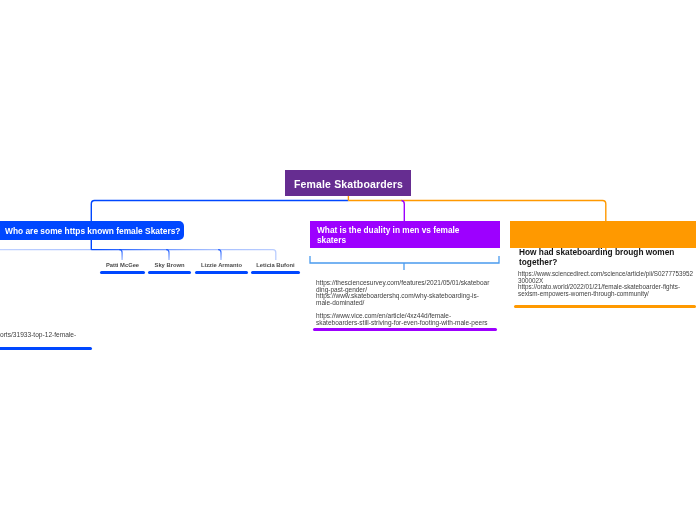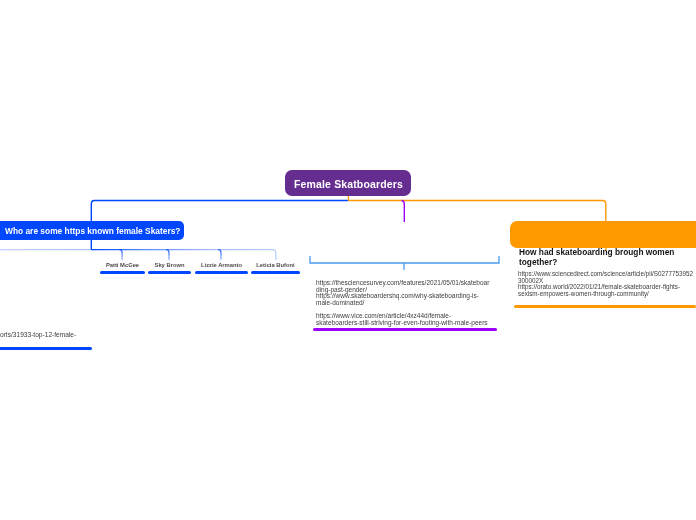--- a/index.html
+++ b/index.html
@@ -13,21 +13,21 @@
     position: relative;
     width: 696px; height: 520px;
     font-family: "Liberation Sans", sans-serif;
     -webkit-font-smoothing: antialiased;
     transform: translateZ(0);
   }
   svg.links { position:absolute; left:0; top:0; width:696px; height:520px; overflow:visible; }
 
   .node {
     position: absolute;
-    border-radius: 7px;
+    border-radius: 0;
     box-sizing: border-box;
     display: flex;
     align-items: center;
   }
   .node > span { display:block; }
   .q-purple > span { width: 150px; }
   .q-orange > span { width: 160px; margin-top: 44px; }
 
   .root {
     left: 285px; top: 170px; width: 126px; height: 26px; padding-top: 2px;
@@ -118,20 +118,23 @@
   </svg>
 
   <div class="node root">
     <span>Female Skatboarders</span>
   </div>
 
   <div class="node q-blue">
     <span>Who are some https known female Skaters?</span>
   </div>
 
+  <div class="node q-purple">
+    <span>What is the duality in men vs female skaters</span>
+  </div>
 
   <div class="node q-orange">
     <span>How had skateboarding brough women together?</span>
   </div>
 
   <div class="leaf" style="left:100px;top:262px;width:45px">
     <div class="lbl">Patti McGee</div>
     <div class="bar"></div>
   </div>
   <div class="leaf" style="left:148px;top:262px;width:43px">

